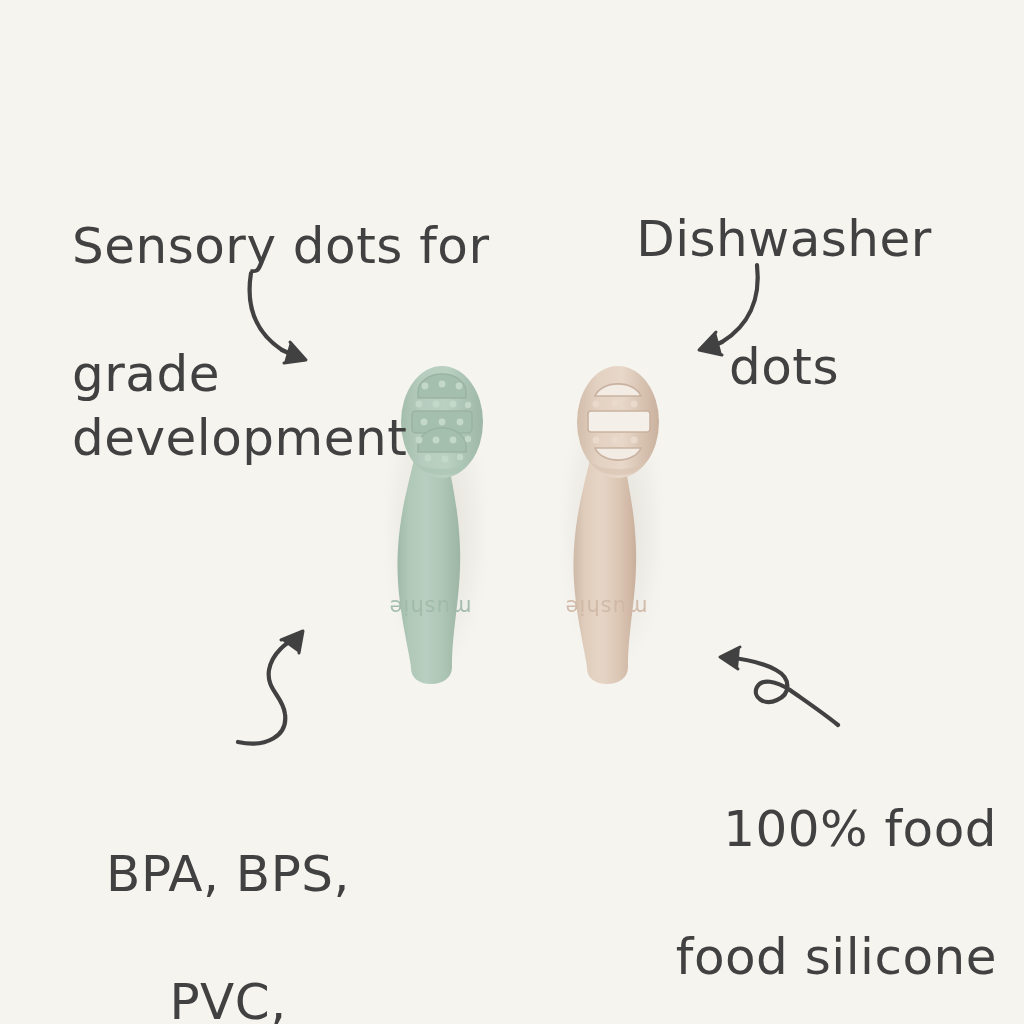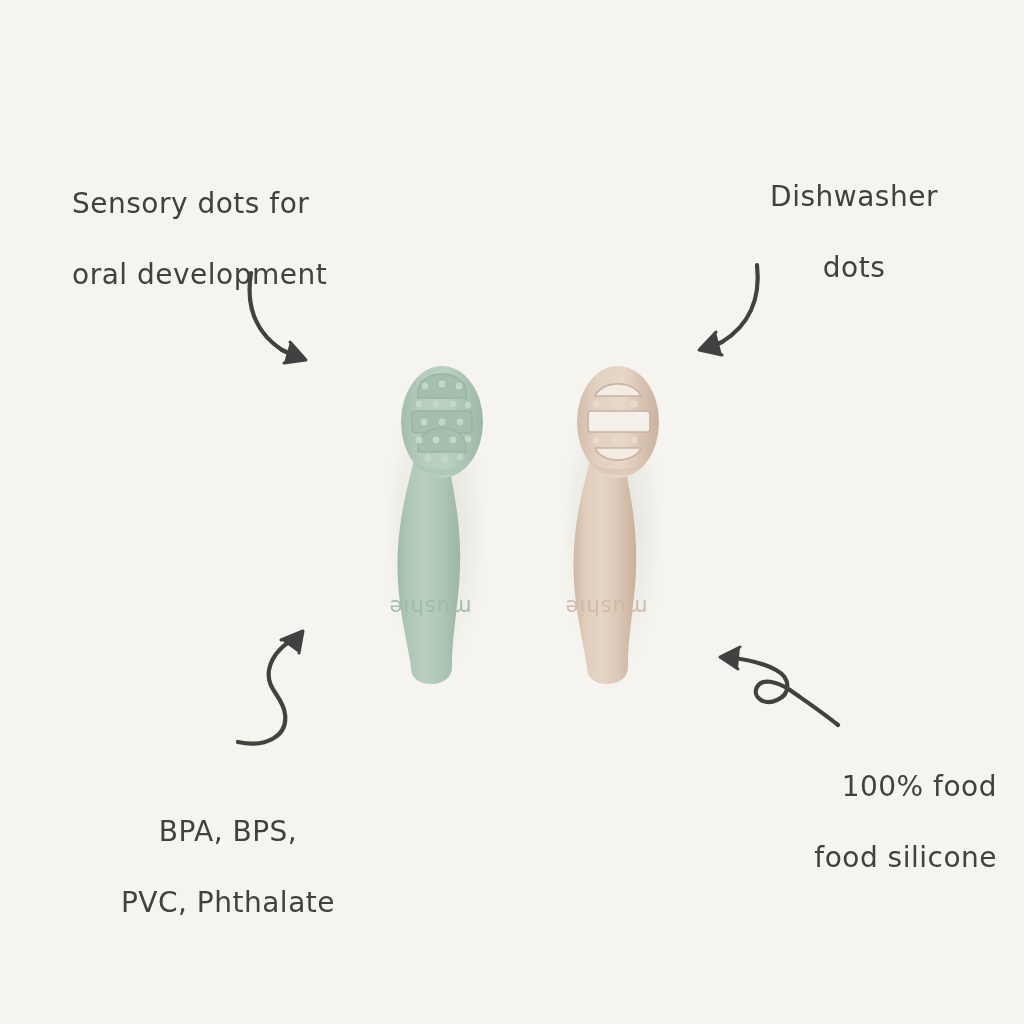--- a/index.html
+++ b/index.html
@@ -18,36 +18,36 @@
     width: 1024px;
     height: 1024px;
     background: #f5f4ef;
   }
 
   
   .annot {
     position: absolute;
     color: #414141;
     font-family: "DejaVu Sans", sans-serif;
-    font-size: 28px;
+    font-size: 50px;
     line-height: 1.28;
     letter-spacing: 0.5px;
     white-space: pre-line;
     font-weight: 400;
   }
   .annot span { display: block; }
 
   #annot-sensory {
     left: 72px;
     top: 150px;
     width: 420px;
     text-align: left;
   }
   #annot-dishwasher {
-    left: 694px;
+    left: 624px;
     top: 143px;
     width: 320px;
     text-align: center;
   }
   #annot-bpa {
     left: 48px;
     top: 778px;
     width: 360px;
     text-align: center;
   }
@@ -235,21 +235,21 @@
                  C 752 697, 764 706, 777 700
                  C 791 694, 791 678, 776 670
                  C 762 662, 744 659, 727 657"></path>
         <path d="M 740 647 L 720 657 L 738 669" fill="#414141" stroke="#414141" stroke-width="3"></path>
       </g>
     </g>
   </svg>
 
   <div class="annot" id="annot-sensory">
     <span>Sensory dots for</span>
-    <span>oral development</span>
+    <span>grade development</span>
   </div>
 
   <div class="annot" id="annot-dishwasher">
     <span>Dishwasher</span>
     <span>dots</span>
   </div>
 
   <div class="annot" id="annot-bpa">
     <span>BPA, BPS,</span>
     <span>PVC, Phthalate</span>

